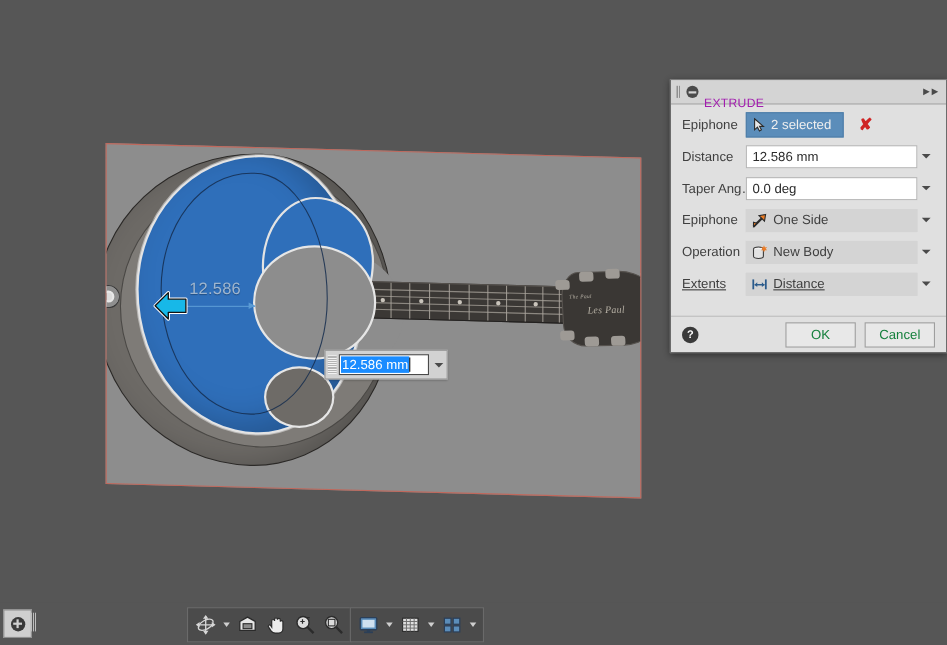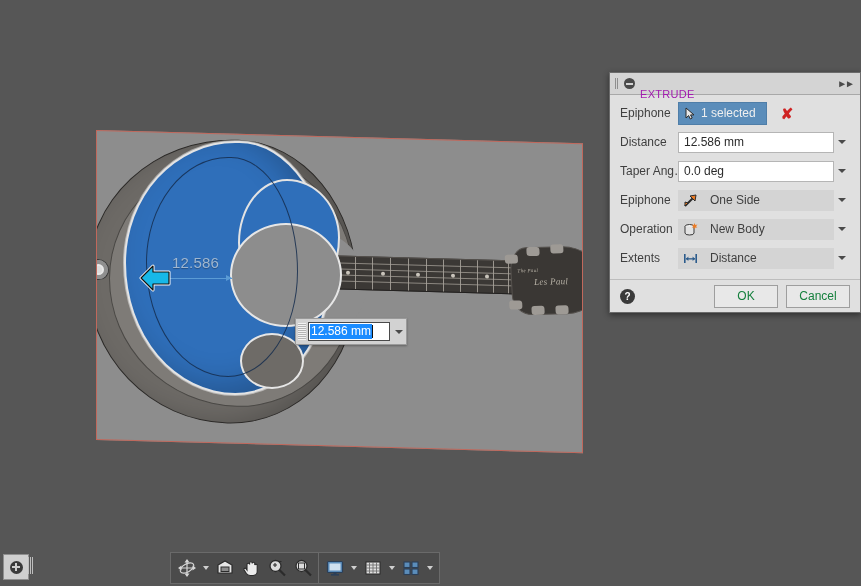--- a/index.html
+++ b/index.html
@@ -155,21 +155,21 @@
     padding:0 10px 0 6px;border:1px solid #4f7ea8;font-size:12px;
   }
   .red-x{color:#cf2323;font-size:15px;font-weight:bold;margin-left:14px;line-height:1;}
 
   .text-field{
     flex:1;height:21px;background:#fff;border:1px solid #b5b5b5;
     display:flex;align-items:center;padding:0 5px;font-size:12px;color:#2b2b2b;box-sizing:border-box;
   }
   .dropdown{
     flex:1;height:21px;background:#d4d4d4;border:1px solid #d4d4d4;
-    display:flex;align-items:center;gap:12px;padding:0 4px;font-size:12px;color:#3f3f3f;box-sizing:border-box;
+    display:flex;align-items:center;gap:5px;padding:0 4px;font-size:12px;color:#3f3f3f;box-sizing:border-box;
   }
   .caret{
     width:16px;display:flex;align-items:center;justify-content:center;flex:none;
   }
   .caret i{
     display:block;width:0;height:0;border-left:4px solid transparent;border-right:4px solid transparent;
     border-top:4px solid #4a4a4a;
   }
 
   #dlg-footer{
@@ -306,21 +306,21 @@
 
     <div id="dlg-body">
 
       <div class="row">
         <span class="row-label">Epiphone</span>
         <div class="ctrl">
           <div class="sel-btn">
             <svg width="11" height="13" viewBox="0 0 11 13">
               <path d="M1 1 L1 11 L3.6 8.6 L5.4 12 L7.2 11 L5.5 7.9 L9 7.9 Z" fill="#e8e8e8" stroke="#2b2b2b" stroke-width="1"></path>
             </svg>
-            <span>1 selected</span>
+            <span>2 selected</span>
           </div>
           <span class="red-x">✘</span>
         </div>
       </div>
 
       <div class="row">
         <span class="row-label">Distance</span>
         <div class="ctrl">
           <div class="text-field">
             <span>12.586 mm</span>
@@ -370,21 +370,21 @@
               <path d="M11.5 1 L12.4 3 L14.5 2.6 L13 4.2 L14.5 5.6 L12.4 5.4 L11.5 7.3 L10.8 5.4 L8.8 5.6 L10.2 4.2 L8.8 2.6 L10.8 3 Z" fill="#ec7b24"></path>
             </svg>
             <span>New Body</span>
           </div>
           <span class="caret">
               <i></i>
             </span>
         </div>
       </div>
 
-      <div class="row" style="margin-bottom:2px;">
+      <div class="row" style="margin-bottom:10px;text-decoration:underline;">
         <span class="row-label">Extents</span>
         <div class="ctrl">
           <div class="dropdown">
             <svg width="15" height="15" viewBox="0 0 15 15">
               <rect x="1" y="3" width="1.6" height="9" fill="#2b5b8c"></rect>
               <rect x="12.4" y="3" width="1.6" height="9" fill="#2b5b8c"></rect>
               <rect x="3" y="7.2" width="9" height="1.3" fill="#2b5b8c"></rect>
               <path d="M3 7.8 L5.4 5.6 L5.4 10 Z" fill="#2b5b8c"></path>
               <path d="M12 7.8 L9.6 5.6 L9.6 10 Z" fill="#2b5b8c"></path>
             </svg>

